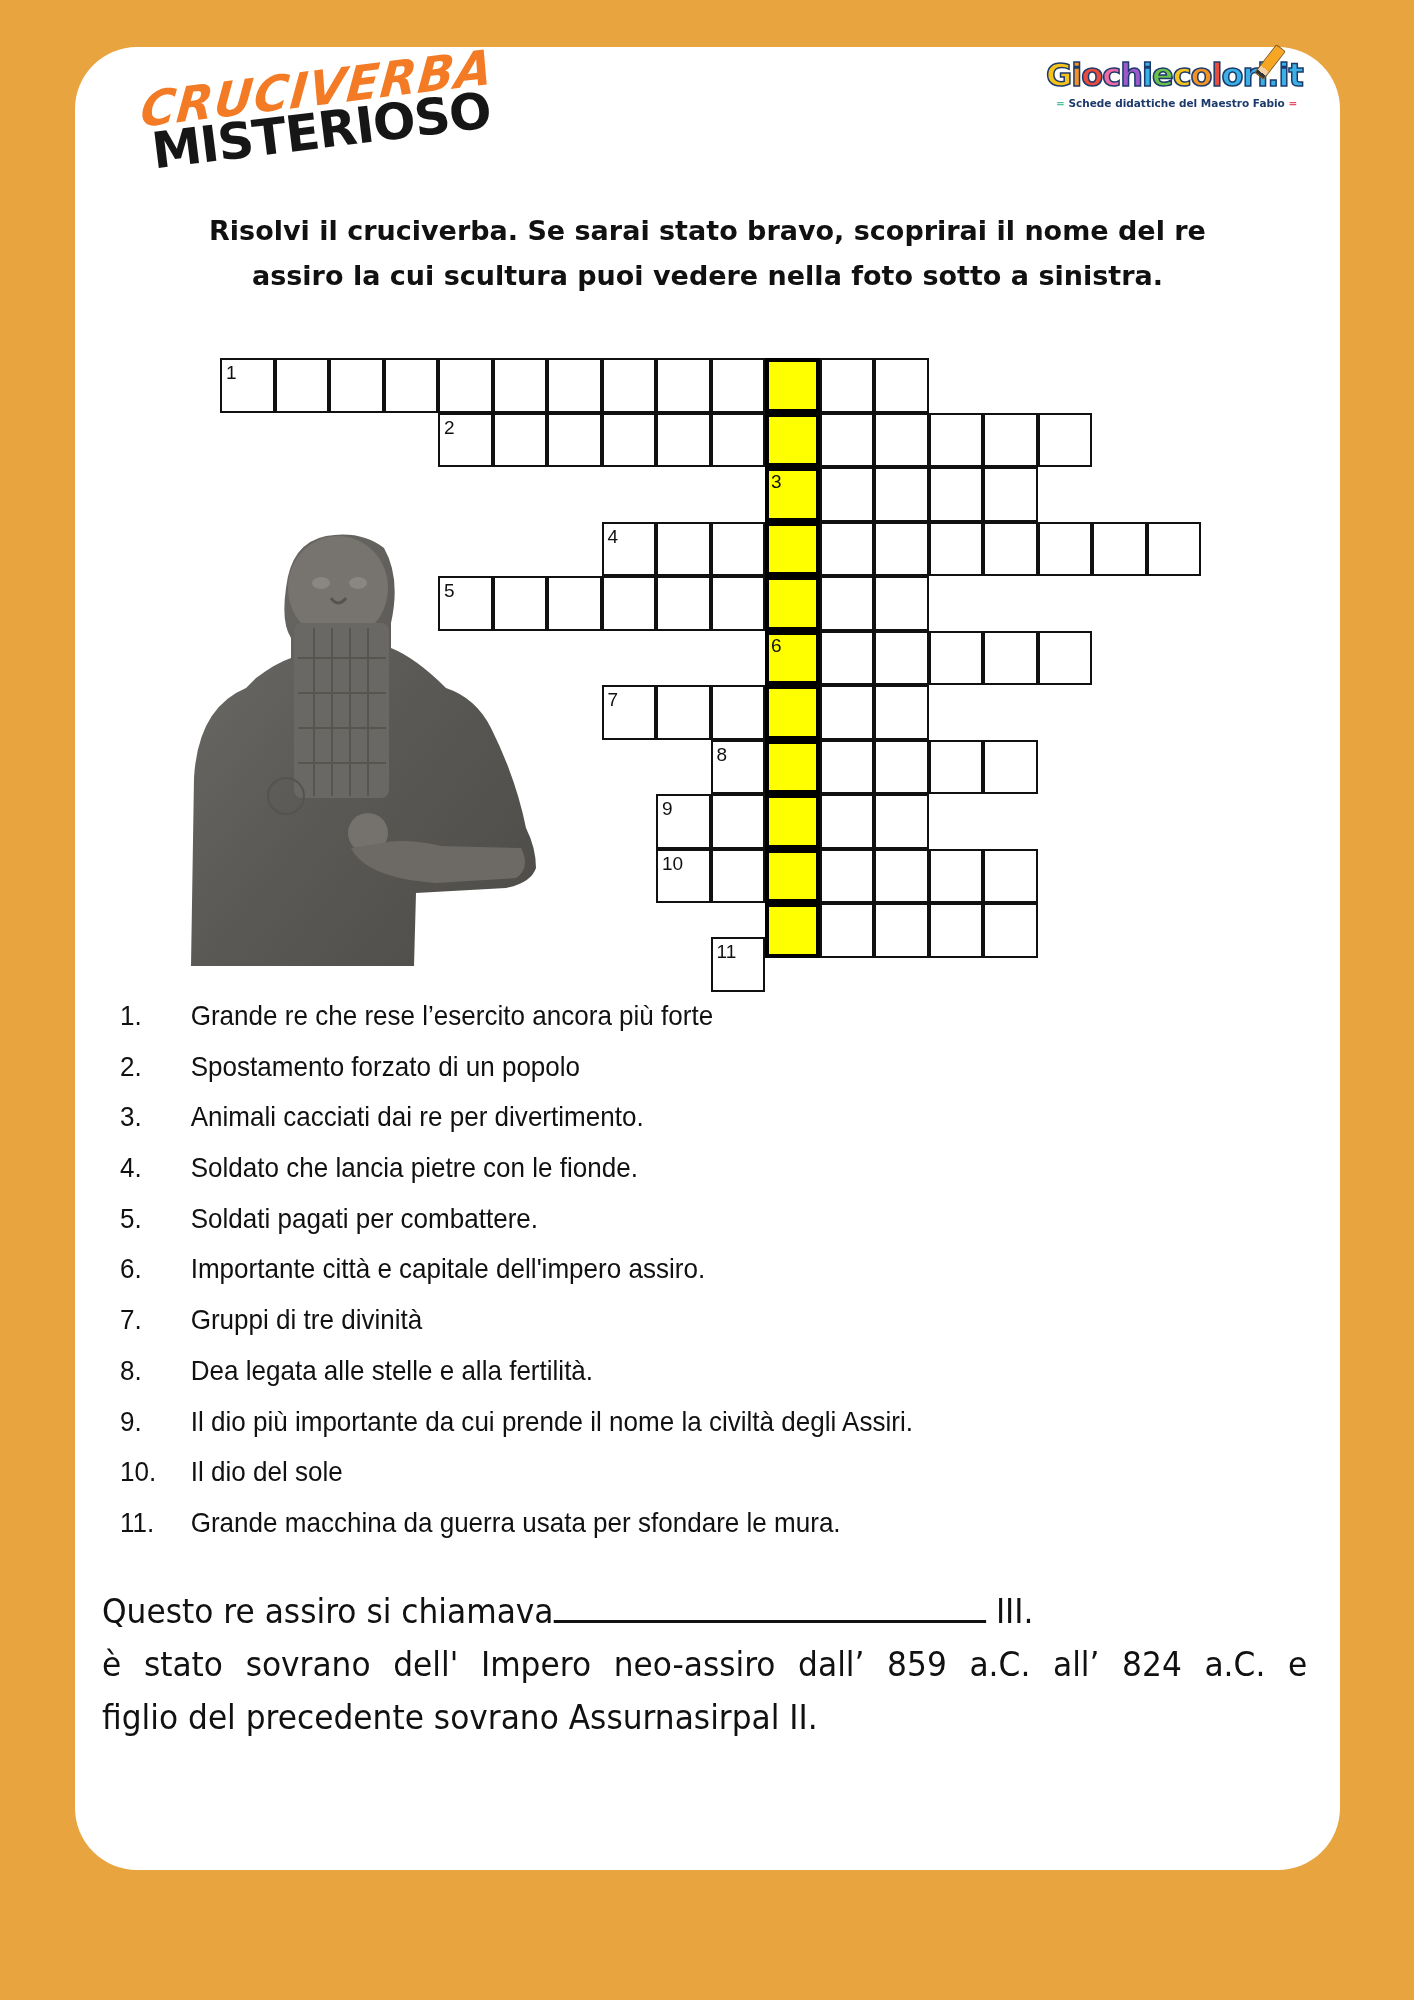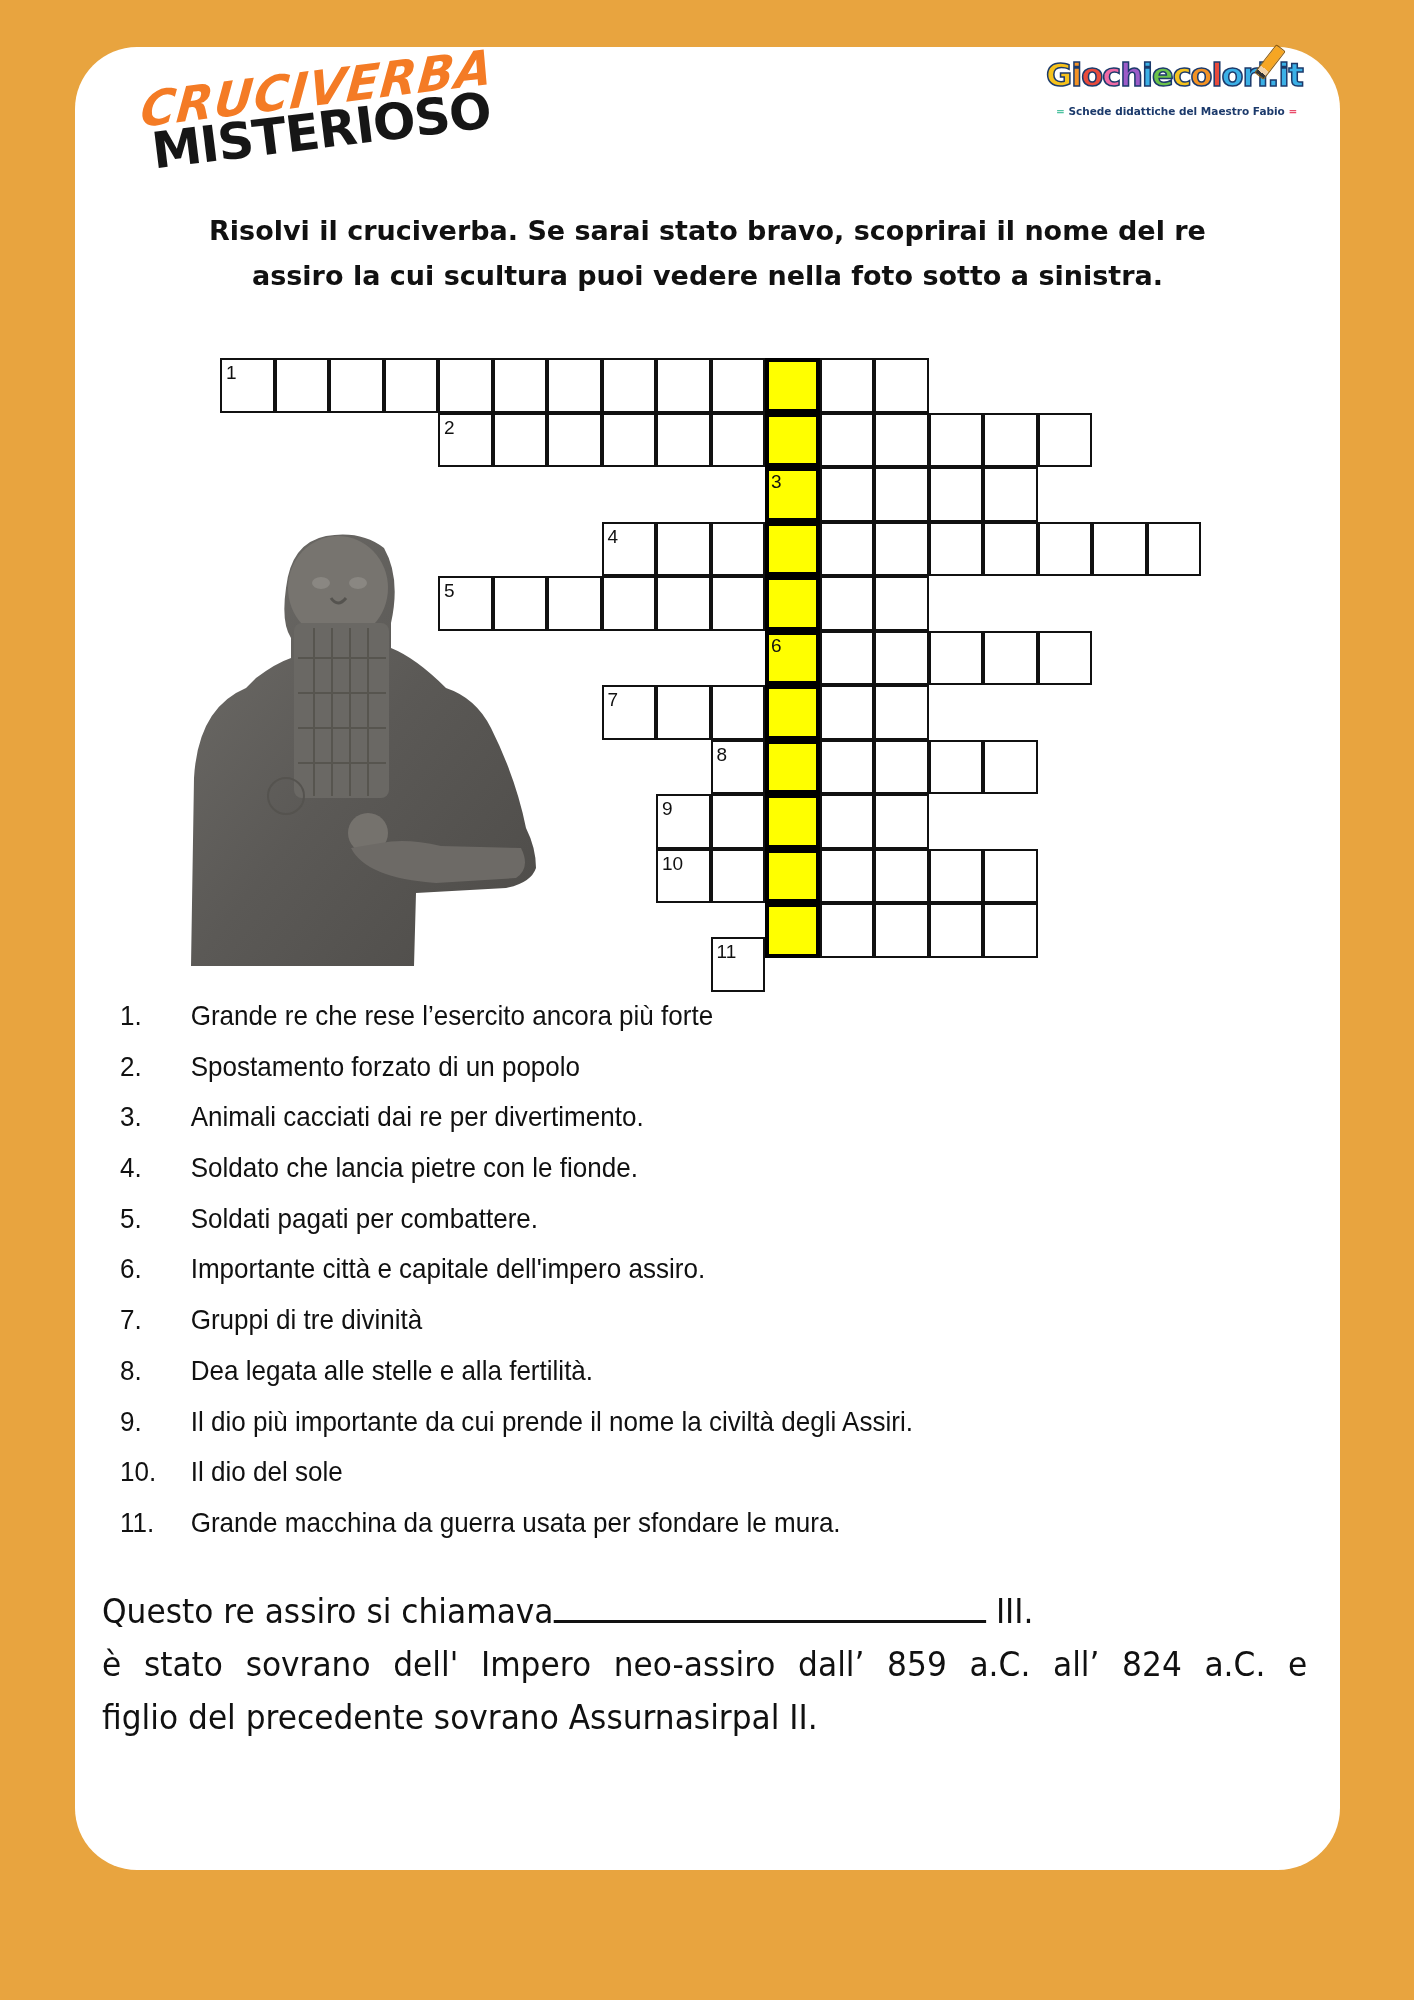--- a/index.html
+++ b/index.html
@@ -60,21 +60,21 @@
   .logo-main span:nth-child(8){color:#F6C21C}
   .logo-main span:nth-child(9){color:#F39224}
   .logo-main span:nth-child(10){color:#E94B3C}
   .logo-main span:nth-child(11){color:#3BB0E6}
   .logo-main span:nth-child(12){color:#3BB0E6}
   .logo-main span:nth-child(13){color:#3BB0E6}
   .logo-sub {
     position: absolute; left: 14px; top: 47px;
     font-family: "DejaVu Sans", sans-serif;
     font-size: 10.5px; font-weight: bold;
-    color: #1c3a6b; white-space: nowrap; margin-top: 8px;
+    color: #1c3a6b; white-space: nowrap;
   }
   .logo-sub::before { content: "= "; color: #4fc3a1; }
   .logo-sub::after { content: " ="; color: #e94b6a; }
   .logo-pencil {
     position: absolute; left: 222px; top: -6px;
     width: 10px; height: 34px;
     background: linear-gradient(#F6A623 0 75%, #f1d2a8 75% 90%, #333 90%);
     transform: rotate(38deg);
     border-radius: 2px;
     border: 1px solid #8a5a10;

